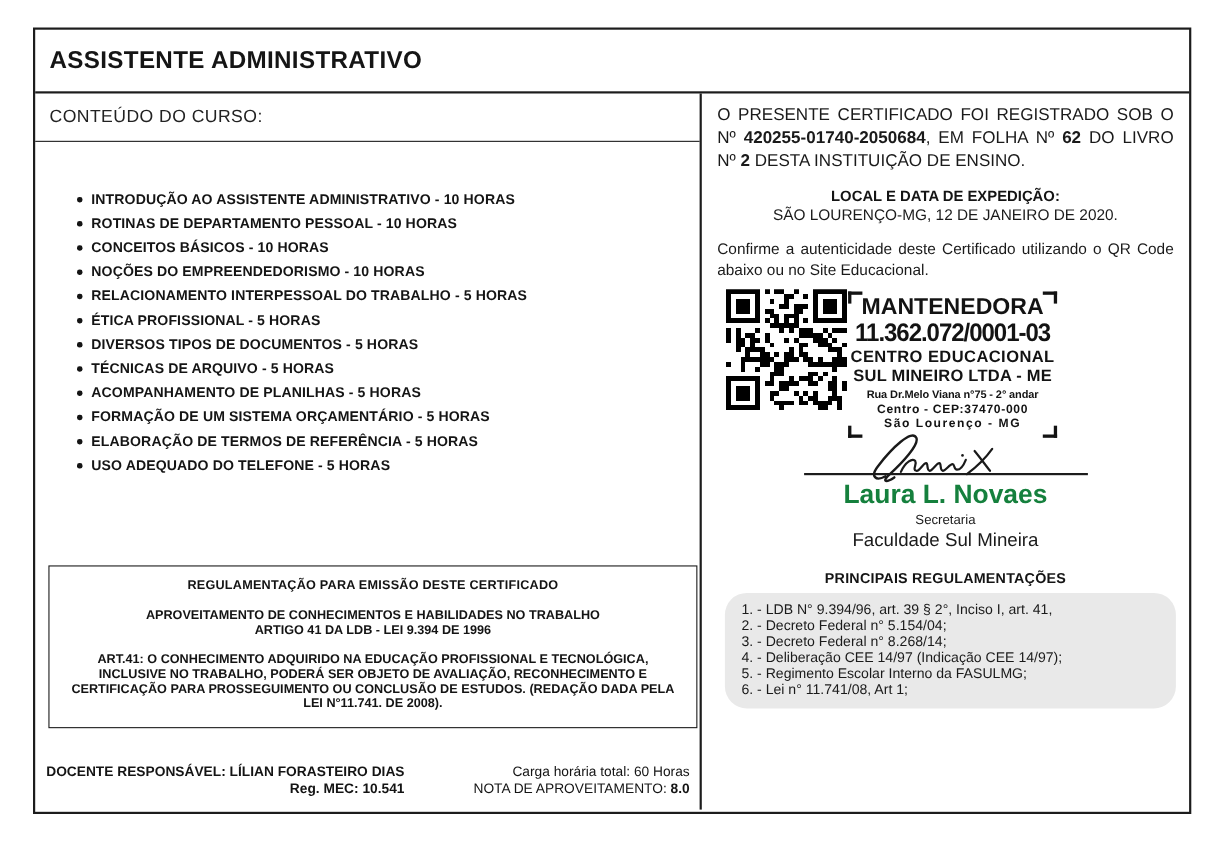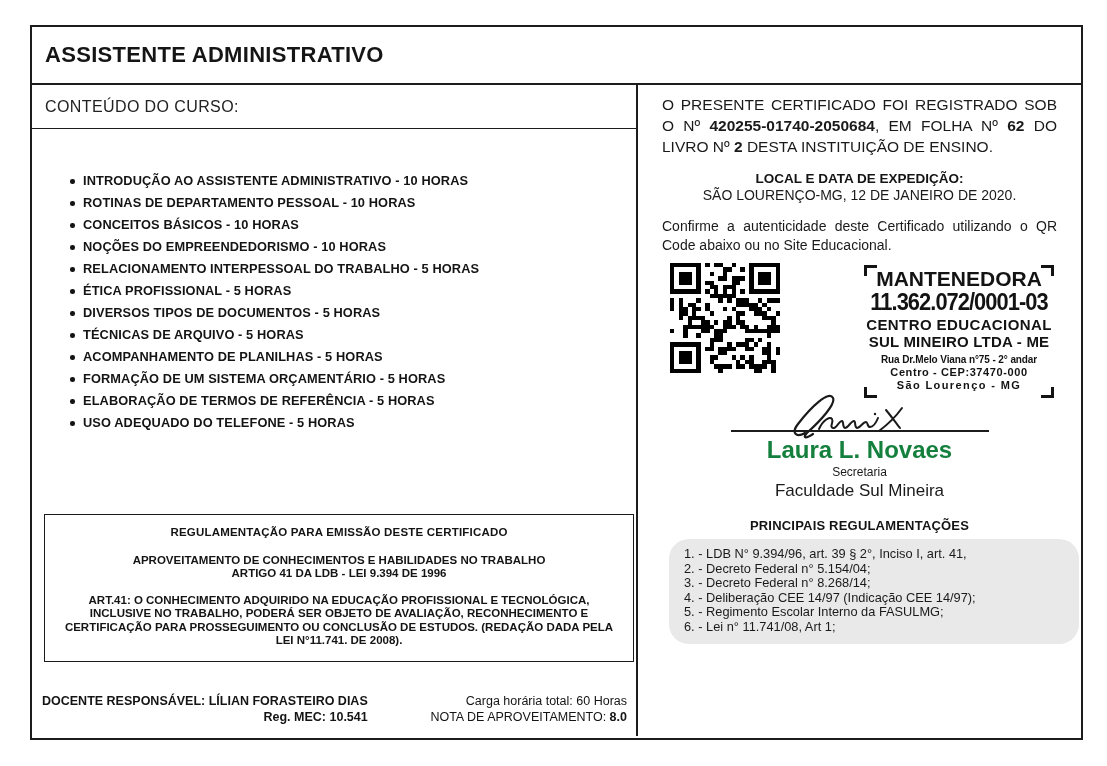--- a/index.html
+++ b/index.html
@@ -2,21 +2,21 @@
 <html><head>
 <meta charset="utf-8">
 <style>
   * { margin:0; padding:0; box-sizing:border-box; }
   html,body { width:1107px; height:766px; background:#ffffff; font-family:"Liberation Sans","DejaVu Sans",sans-serif; color:#111; }
   .sheet { position:absolute; left:30px; top:25px; width:1053px; height:715px; border:2px solid #1c1c1c; background:#fff; }
   .title-row { height:58px; border-bottom:2px solid #1c1c1c; display:flex; align-items:center; padding-left:13px; }
   .title-row h1 { font-size:22px; font-weight:bold; letter-spacing:.3px; color:#151515; }
   .columns { display:flex; height:651px; }
   .left-col { width:606px; border-right:2px solid #1c1c1c; position:relative; }
-  .right-col { flex:1; padding:0 24px; position:relative; overflow:hidden; }
+  .right-col { flex:1; padding:0 14px; position:relative; overflow:hidden; }
 
   .left-header { height:44px; border-bottom:1px solid #1c1c1c; display:flex; align-items:center; padding-left:13px; font-size:16px; letter-spacing:.4px; color:#222; }
 
   .course-list { list-style:none; margin:41px 0 0 38px; }
   .course-list li { position:relative; padding-left:13px; font-weight:bold; font-size:12.8px; line-height:22px; letter-spacing:.1px; color:#141414; }
   .course-list li::before { content:""; position:absolute; left:0; top:9px; width:4.5px; height:4.5px; border-radius:50%; background:#141414; }
 
   .reg-box { position:absolute; left:12px; top:429px; width:590px; border:1px solid #1c1c1c; text-align:center; font-weight:bold; font-size:11.5px; line-height:13.5px; padding:11px 14px 13px; color:#141414; }
   .reg-box .rb-title { margin-bottom:14px; letter-spacing:.2px; }
   .reg-box .rb-sub { line-height:13.5px; }
@@ -29,21 +29,21 @@
   .carga-block b { font-weight:bold; }
 
   .registration { margin-top:9px; font-size:15.5px; line-height:21px; text-align:justify; color:#1a1a1a; }
   .registration b { font-weight:bold; }
 
   .exp-label { margin-top:14px; text-align:center; font-weight:bold; font-size:13.5px; color:#141414; }
   .exp-value { margin-top:1px; text-align:center; font-size:14px; color:#1a1a1a; }
 
   .confirm { margin-top:14px; font-size:14px; line-height:19px; text-align:justify; color:#1a1a1a; }
 
-  .qr-stamp { margin-top:8px; display:flex; justify-content:space-between; align-items:flex-start; padding-left:8px; height:122px; }
+  .qr-stamp { margin-top:8px; display:flex; justify-content:flex-start; align-items:flex-start; padding-left:8px; height:122px; }
   .qr { width:110px; height:110px; }
 
   .stamp { position:relative; width:192px; margin-right:2px; text-align:center; padding:5px 2px 6px; color:#131313; }
   .stamp .c { position:absolute; width:13px; height:11px; }
   .stamp .c.tl { left:1px; top:2px; border-left:3px solid #131313; border-top:3px solid #131313; }
   .stamp .c.tr { right:1px; top:2px; border-right:3px solid #131313; border-top:3px solid #131313; }
   .stamp .c.bl { left:1px; bottom:0; border-left:3px solid #131313; border-bottom:3px solid #131313; }
   .stamp .c.br { right:1px; bottom:0; border-right:3px solid #131313; border-bottom:3px solid #131313; }
   .stamp-l1 { font-size:21px; font-weight:bold; letter-spacing:0; line-height:22px; }
   .stamp-l2 { font-size:23px; font-weight:bold; letter-spacing:-1px; line-height:25px; transform:scaleX(.95); }

